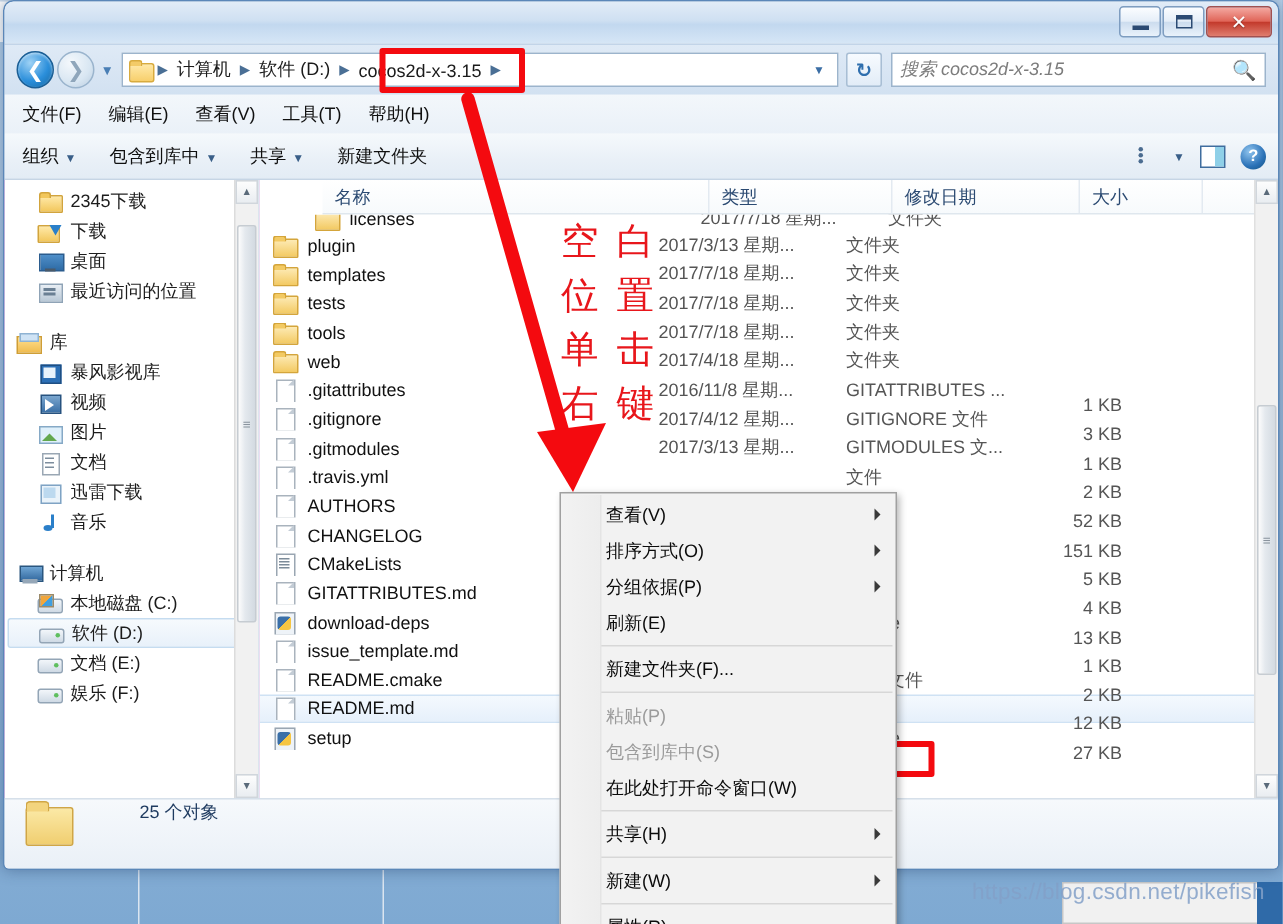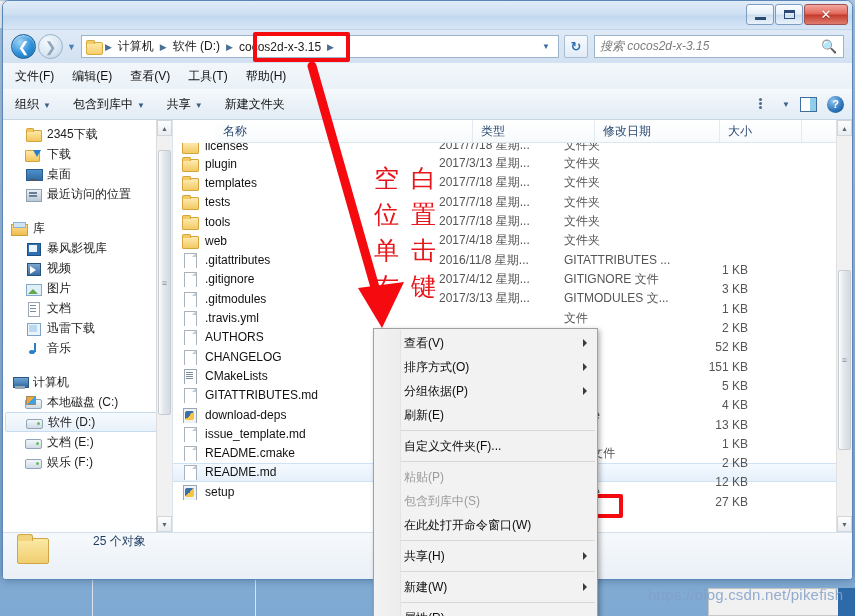--- a/index.html
+++ b/index.html
@@ -312,21 +312,21 @@
   #status-text { font-size: 12px; color: #1e3a5f; }
   #anno-box-addr {
     position: absolute; left: 253px; top: 32px; width: 97px; height: 30px;
     border: 4px solid #f40a0f; border-radius: 2px;
   }
   #anno-box-menu {
     position: absolute; left: 401px; top: 494px; width: 222px; height: 24px;
     border: 4px solid #f40a0f; border-radius: 2px;
   }
   #anno-text {
-    position: absolute; left: 360px; top: 161px;
+    position: absolute; left: 360px; top: 143px;
     font-size: 25px; line-height: 36px; color: #e8161b;
     font-family: "DejaVu Sans", sans-serif; letter-spacing: 2px;
   }
   #anno-text div { text-align: center; width: 92px; }
   #anno-arrow { position: absolute; left: 300px; top: 60px; }
 
   
   #ctxmenu {
     position: absolute; left: 373px; top: 328px; width: 225px;
     background: #f2f2f2;
@@ -554,21 +554,21 @@
         <div id="colheader">
           <div class="ch c-name">名称</div>
           <div class="ch c-type">类型</div>
           <div class="ch c-date">修改日期</div>
           <div class="ch c-size">大小</div>
           <div class="ch c-rest"></div>
         </div>
 
         <div id="rows">
 
-          <div class="frow" style="height:11px; overflow:hidden; align-items:flex-end;">
+          <div class="frow" style="height:11px; overflow:hidden; align-items:flex-end;margin-left:28px;">
             <div class="c1" style="overflow:hidden;">
               <span class="fico fi-folder"></span>
               <span>licenses</span>
             </div>
             <div class="c2">2017/7/18 星期...</div>
             <div class="c3">文件夹</div>
             <div class="c4"></div>
           </div>
 
           <div class="frow">
@@ -768,21 +768,21 @@
       <span>分组依据(P)</span>
       <span class="arr"></span>
     </div>
     <div class="ctxitem">
       <span>刷新(E)</span>
     </div>
 
     <div class="ctxsep"></div>
 
     <div class="ctxitem">
-      <span>自定义文件夹(F)...</span>
+      <span>新建文件夹(F)...</span>
     </div>
 
     <div class="ctxsep"></div>
 
     <div class="ctxitem disabled">
       <span>粘贴(P)</span>
     </div>
     <div class="ctxitem disabled">
       <span>包含到库中(S)</span>
     </div>

